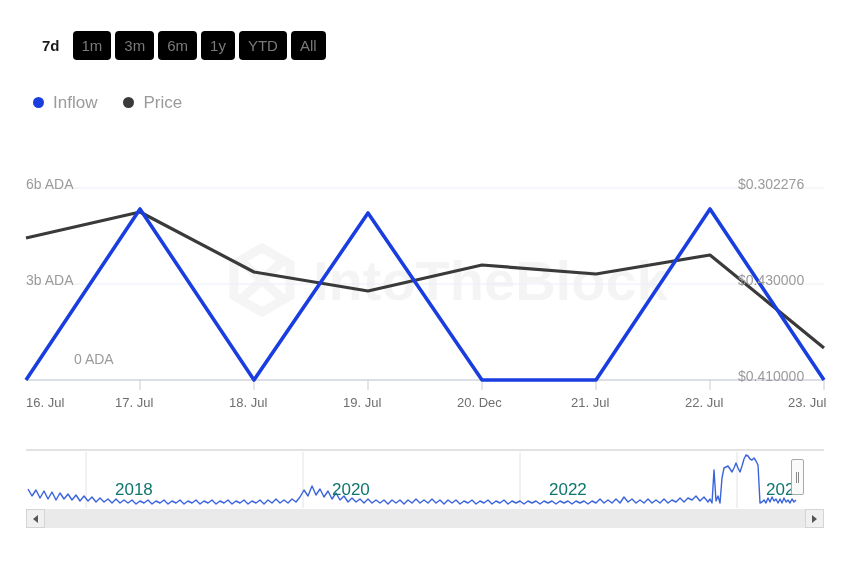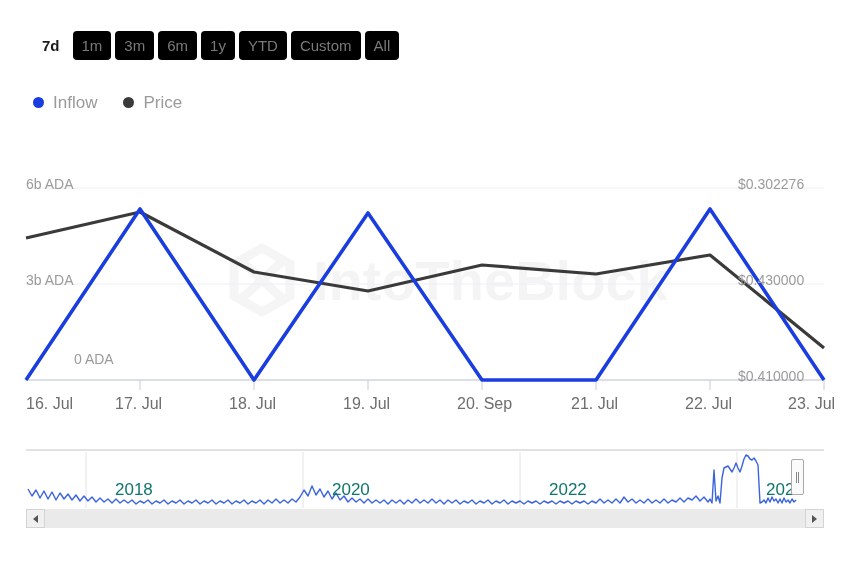--- a/index.html
+++ b/index.html
@@ -80,21 +80,21 @@
   }
   .axis-label {
     position: absolute;
     font-size: 14px;
     color: #9b9b9b;
     line-height: 1;
     white-space: nowrap;
   }
   .xtick-label {
     position: absolute;
-    font-size: 16px;
+    font-size: 13px;
     color: #6e6e6e;
     line-height: 1;
     white-space: nowrap;
     text-align: right;
   }
   .nav-year {
     position: absolute;
     font-size: 17px;
     color: #0f766e;
     line-height: 1;
@@ -169,21 +169,20 @@
 </head>
 <body>
 
 <div id="range-selector">
   <button class="range-btn selected">7d</button>
   <button class="range-btn">1m</button>
   <button class="range-btn">3m</button>
   <button class="range-btn">6m</button>
   <button class="range-btn">1y</button>
   <button class="range-btn">YTD</button>
-  <button class="range-btn">Custom</button>
   <button class="range-btn">All</button>
 </div>
 
 <div id="legend">
   <div class="legend-item">
     <span class="legend-dot" style="background:#1a3de0"></span>
     <span class="legend-label">Inflow</span>
   </div>
   <div class="legend-item">
     <span class="legend-dot" style="background:#3a3a3a"></span>
@@ -228,21 +227,21 @@
 <div class="axis-label" style="left:26px; top:352px;margin-left:48px;">0 ADA</div>
 
 <div class="axis-label" style="left:738px; top:177px;">$0.302276</div>
 <div class="axis-label" style="left:738px; top:273px;">$0.430000</div>
 <div class="axis-label" style="left:738px; top:369px;">$0.410000</div>
 
 <div class="xtick-label" style="left:26px; top:396px;">16. Jul</div>
 <div class="xtick-label" style="left:115px; top:396px;">17. Jul</div>
 <div class="xtick-label" style="left:229px; top:396px;">18. Jul</div>
 <div class="xtick-label" style="left:343px; top:396px;">19. Jul</div>
-<div class="xtick-label" style="left:457px; top:396px;">20. Sep</div>
+<div class="xtick-label" style="left:457px; top:396px;">20. Dec</div>
 <div class="xtick-label" style="left:571px; top:396px;">21. Jul</div>
 <div class="xtick-label" style="left:685px; top:396px;">22. Jul</div>
 <div class="xtick-label" style="left:788px; top:396px;">23. Jul</div>
 
 <svg id="navigator-plot" style="position:absolute;left:0;top:0;width:850px;height:567px;pointer-events:none" viewBox="0 0 850 567">
   <line x1="26" y1="450" x2="824" y2="450" stroke="#d8d8d8" stroke-width="1.5"></line>
   <g stroke="#e2e2e2" stroke-width="1">
     <line x1="86" y1="452" x2="86" y2="508"></line>
     <line x1="303" y1="452" x2="303" y2="508"></line>
     <line x1="520" y1="452" x2="520" y2="508"></line>

